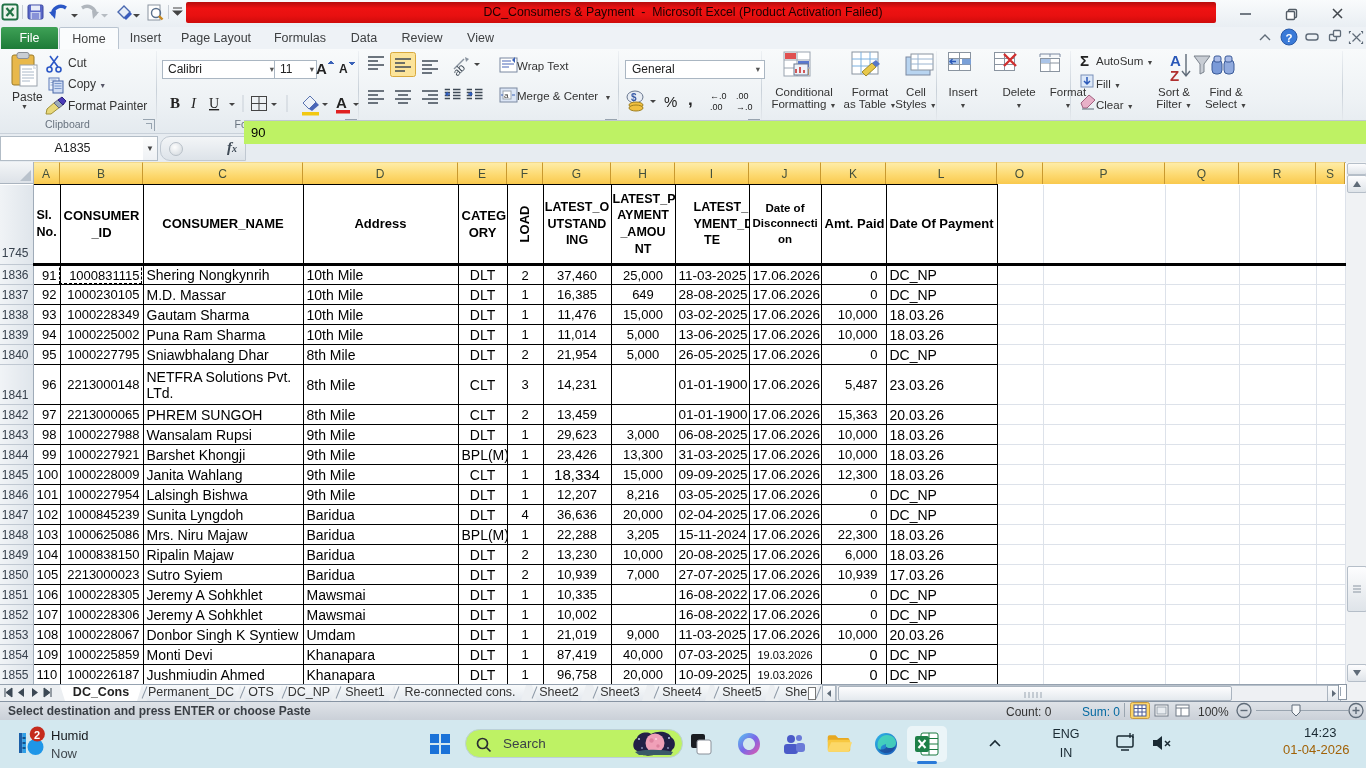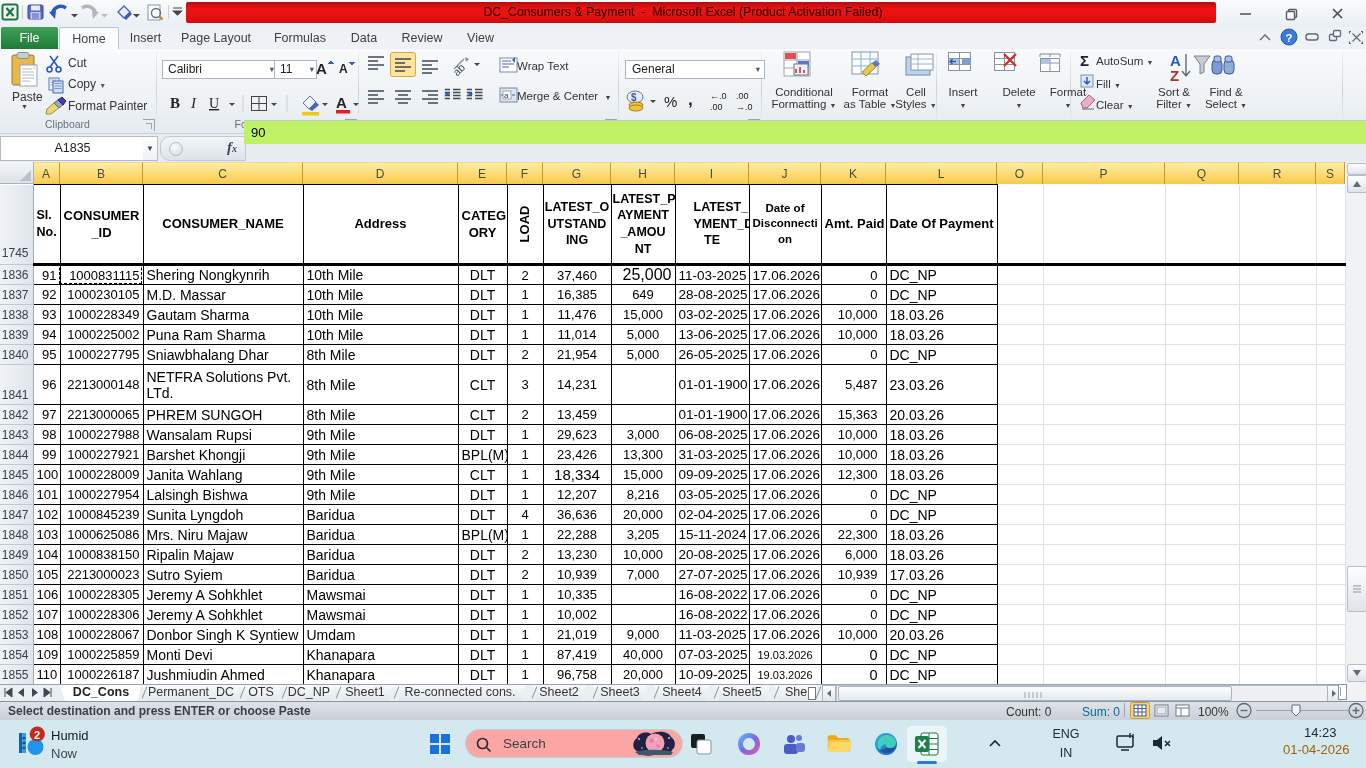--- a/index.html
+++ b/index.html
@@ -442,21 +442,21 @@
         </tr>
         <tr style="height:20px">
           <td class="rh">1836</td>
           <td class="b num" style="font-size:13px;">91</td>
           <td class="b num" style="font-size:13px;">1000831115</td>
           <td class="b " style="font-size:14px;">Shering Nongkynrih</td>
           <td class="b " style="font-size:14px;">10th Mile</td>
           <td class="b ctr" style="font-size:14px;">DLT</td>
           <td class="b ctr" style="font-size:13px;">2</td>
           <td class="b ctr" style="font-size:13px;">37,460</td>
-          <td class="b ctr" style="font-size:16px;text-align:right;">25,000</td>
+          <td class="b ctr" style="font-size:13px;">25,000</td>
           <td class="b ctr" style="font-size:13.5px;">11-03-2025</td>
           <td class="b ctr" style="font-size:13.5px;">17.06.2026</td>
           <td class="b num" style="font-size:13px;padding-right:8px;">0</td>
           <td class="b " style="font-size:14px;">DC_NP</td>
           <td class="e"></td>
           <td class="e"></td>
           <td class="e"></td>
           <td class="e"></td>
           <td class="e"></td>
         </tr>
@@ -931,21 +931,21 @@
 <text x="26" y="16.5" font-size="11" font-weight="bold" fill="#fff">2</text>
 </svg>
 <div class="a tt" style="left:51px;top:728px;font-size:13px;color:#15181c">Humid</div>
 <div class="a tt" style="left:51px;top:746px;font-size:13px;color:#40484e">Now</div>
 <svg class="a tico" style="left:427px" width="26" height="26" viewBox="0 0 26 26">
 <rect x="3" y="3" width="9" height="9" fill="#1a72d8"></rect>
     <rect x="14" y="3" width="9" height="9" fill="#1a72d8"></rect>
 <rect x="3" y="14" width="9" height="9" fill="#1a72d8"></rect>
     <rect x="14" y="14" width="9" height="9" fill="#1a72d8"></rect>
 </svg>
-<div class="a" style="left:465px;top:729px;width:218px;height:29px;background:#fca5a5;border:1px solid #bcd0d8;border-radius:15px;box-sizing:border-box">
+<div class="a" style="left:465px;top:729px;width:218px;height:29px;background:#bef264;border:1px solid #bcd0d8;border-radius:15px;box-sizing:border-box">
 <svg class="a" style="left:10px;top:7px" width="16" height="16" viewBox="0 0 16 16">
       <circle cx="6.5" cy="6.5" r="5" fill="none" stroke="#2a2e33" stroke-width="1.7"></circle>
       <path d="M10.5 10.5 l4 4" stroke="#2a2e33" stroke-width="1.7"></path>
     </svg>
 <span class="a tt" style="left:37px;top:6px;font-size:13.5px;color:#3c4248">Search</span>
 <svg class="a" style="left:165px;top:1px" width="46" height="26" viewBox="0 0 46 26">
 <path d="M6 20 C1 18 1 10 6 7 C7 2 16 0 20 3 C28 -1 38 1 40 6 C45 9 45 16 41 19 C40 23 32 25 26 23 C18 26 9 25 6 20Z" fill="#232046"></path>
 <circle cx="24" cy="12" r="9.5" fill="#f0a0b8"></circle>
 <circle cx="20.5" cy="9.5" r="2.2" fill="#d87a98" opacity="0.8"></circle>
 <circle cx="27" cy="15" r="1.7" fill="#d87a98" opacity="0.8"></circle>

